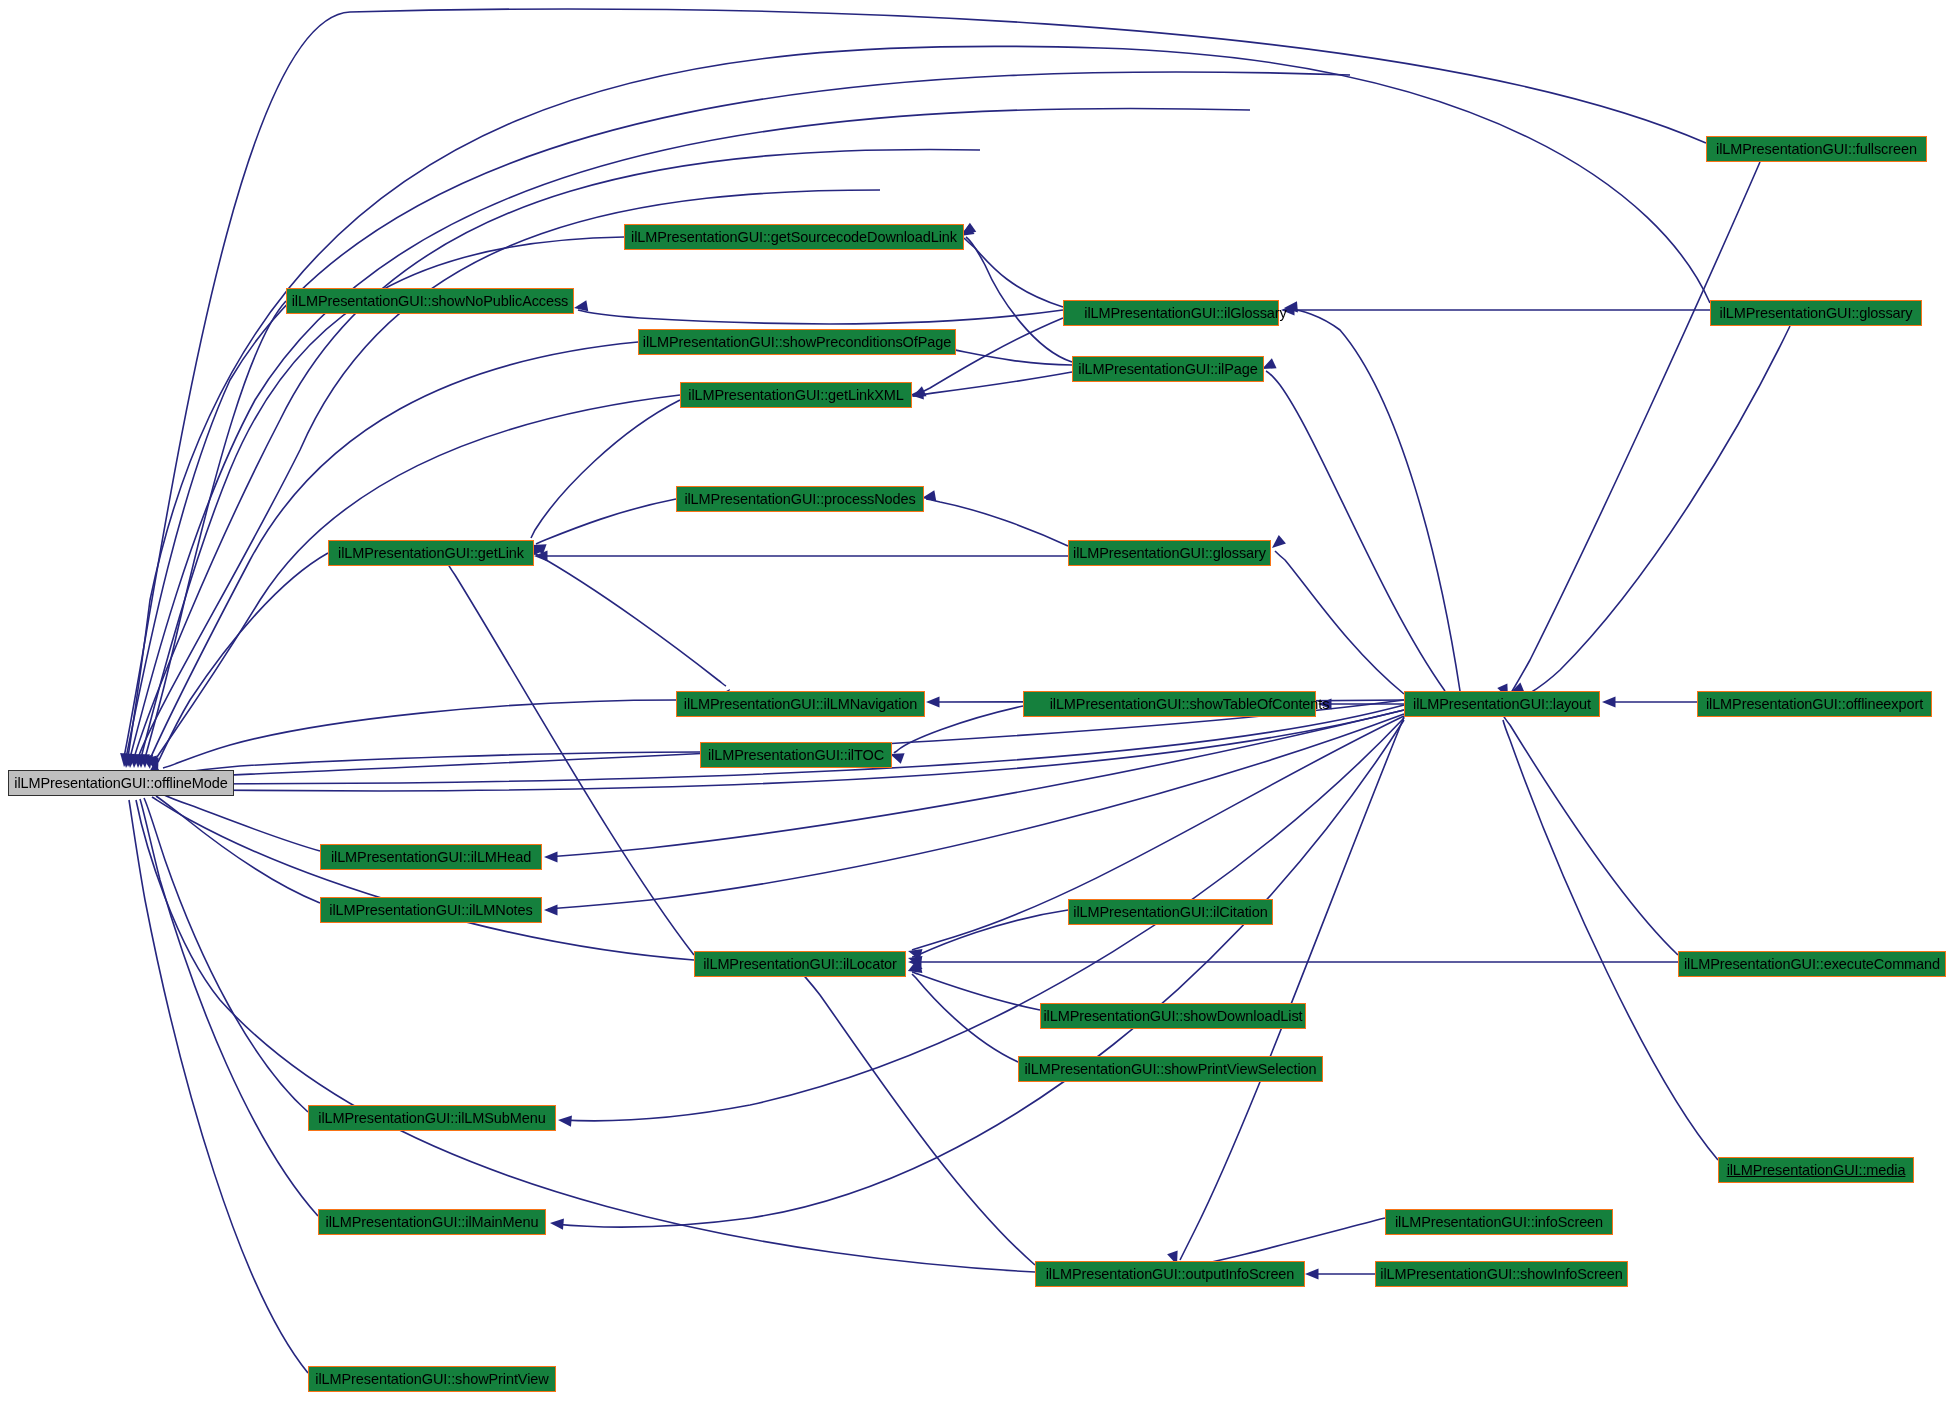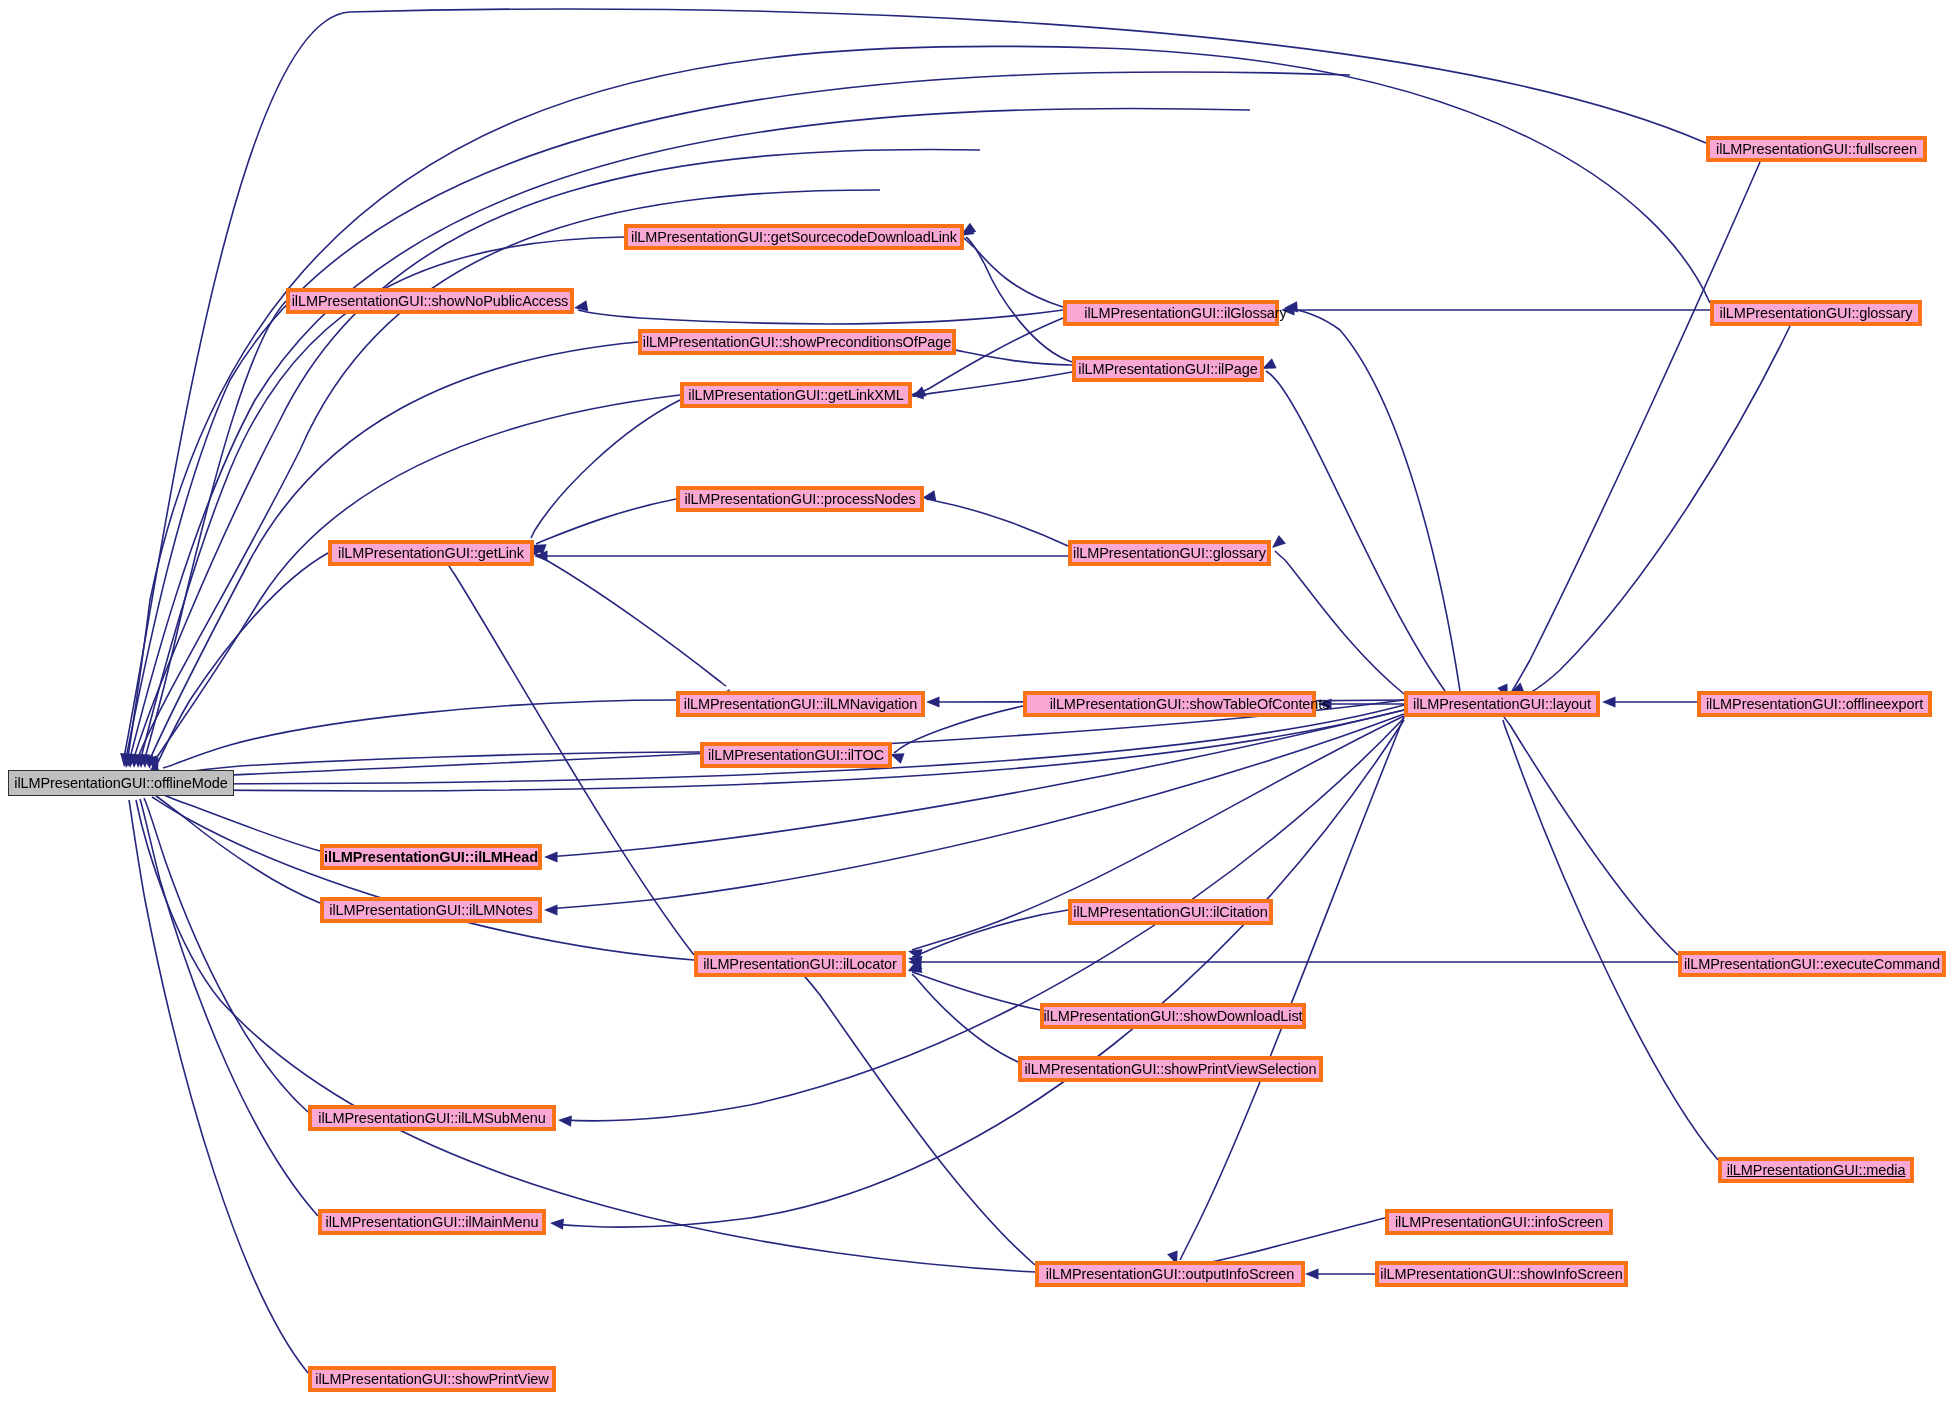--- a/index.html
+++ b/index.html
@@ -6,22 +6,22 @@
   body{
     width:1960px;height:1401px;
     font-family:"Liberation Sans", sans-serif;
     overflow:hidden;
   }
   #graph-root{position:relative;width:1960px;height:1401px;background:#fff;}
   svg#edges{position:absolute;left:0;top:0;width:1960px;height:1401px;}
   .node{
     position:absolute;
     box-sizing:border-box;
-    border:4px solid #f97316;
-    background:#f9a8d4;
+    border:1px solid #f97316;
+    background:#15803d;
     color:#000000;
     font-size:14.5px;
     line-height:1;
     display:flex;
     align-items:center;
     justify-content:center;
     white-space:nowrap;
     letter-spacing:-0.1px;
   }
   .node.root{
@@ -165,21 +165,21 @@
       <div class="node" style="left: 680px; top: 382px; width: 232px; height: 26px;">ilLMPresentationGUI::getLinkXML</div>
       <div class="node" style="left: 1063px; top: 300px; width: 216px; height: 26px; padding-left: 29px;">ilLMPresentationGUI::ilGlossary</div>
       <div class="node" style="left: 1072px; top: 356px; width: 192px; height: 26px;">ilLMPresentationGUI::ilPage</div>
       <div class="node" style="left: 676px; top: 486px; width: 248px; height: 26px;">ilLMPresentationGUI::processNodes</div>
       <div class="node" style="left: 328px; top: 540px; width: 206px; height: 26px;">ilLMPresentationGUI::getLink</div>
       <div class="node" style="left: 1068px; top: 540px; width: 203px; height: 26px;">ilLMPresentationGUI::glossary</div>
       <div class="node" style="left: 676px; top: 691px; width: 249px; height: 26px;">ilLMPresentationGUI::ilLMNavigation</div>
       <div class="node" style="left: 1023px; top: 691px; width: 293px; height: 26px; padding-left: 40px;">ilLMPresentationGUI::showTableOfContents</div>
       <div class="node" style="left: 1404px; top: 691px; width: 196px; height: 26px;">ilLMPresentationGUI::layout</div>
       <div class="node" style="left: 700px; top: 742px; width: 192px; height: 26px;">ilLMPresentationGUI::ilTOC</div>
-      <div class="node" style="left: 320px; top: 844px; width: 222px; height: 26px; font-weight: bold;">ilLMPresentationGUI::ilLMHead</div>
+      <div class="node" style="left: 320px; top: 844px; width: 222px; height: 26px;">ilLMPresentationGUI::ilLMHead</div>
       <div class="node" style="left: 320px; top: 897px; width: 222px; height: 26px;">ilLMPresentationGUI::ilLMNotes</div>
       <div class="node" style="left: 1068px; top: 899px; width: 205px; height: 26px;">ilLMPresentationGUI::ilCitation</div>
       <div class="node" style="left: 694px; top: 951px; width: 212px; height: 26px;">ilLMPresentationGUI::ilLocator</div>
       <div class="node" style="left: 1040px; top: 1003px; width: 266px; height: 26px;">ilLMPresentationGUI::showDownloadList</div>
       <div class="node" style="left: 1018px; top: 1056px; width: 305px; height: 26px;">ilLMPresentationGUI::showPrintViewSelection</div>
       <div class="node" style="left: 308px; top: 1105px; width: 248px; height: 26px;">ilLMPresentationGUI::ilLMSubMenu</div>
       <div class="node" style="left: 318px; top: 1209px; width: 228px; height: 26px;">ilLMPresentationGUI::ilMainMenu</div>
       <div class="node" style="left: 1385px; top: 1209px; width: 228px; height: 26px;">ilLMPresentationGUI::infoScreen</div>
       <div class="node" style="left: 1035px; top: 1261px; width: 270px; height: 26px;">ilLMPresentationGUI::outputInfoScreen</div>
       <div class="node" style="left: 1375px; top: 1261px; width: 253px; height: 26px;">ilLMPresentationGUI::showInfoScreen</div>

